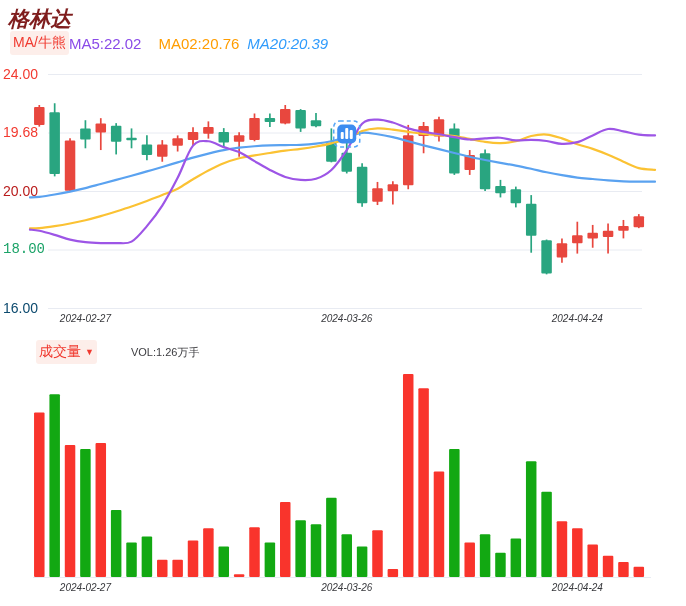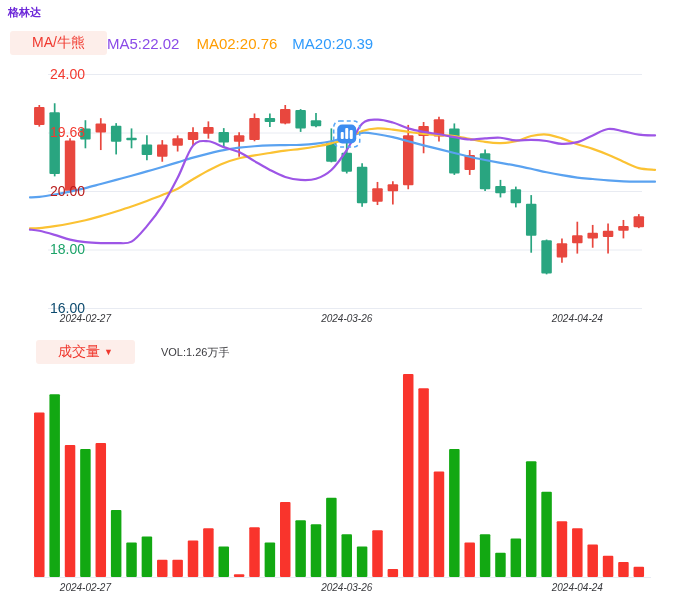--- a/index.html
+++ b/index.html
@@ -1,30 +1,30 @@
 <!DOCTYPE html>
 <html><head>
 <meta charset="utf-8">
 <style>
   html,body{margin:0;padding:0;background:#fff;}
   .stage{position:relative;width:686px;height:606px;background:#ffffff;overflow:hidden;
          font-family:"Liberation Sans","DejaVu Sans",sans-serif;}
   .header{position:absolute;left:8px;top:5px;display:flex;align-items:baseline;gap:8px;}
-  .title{font-size:11px;font-weight:bold;color:#6d28d9;}
+  .title{font-size:21px;font-weight:bold;color:#7f1d1d;font-style:italic;}
   .code{font-size:17px;color:#9aa0a6;}
   .legend{position:absolute;left:10px;top:31px;display:flex;align-items:center;font-size:15px;}
-  .badge{background:#fdeeea;color:#f0392f;font-size:14px;padding:3px 22px;border-radius:3px;
+  .badge{background:#fdeeea;color:#f0392f;font-size:14px;padding:3px 3px;border-radius:3px;
          display:inline-flex;align-items:center;}
   .badge .arrow{font-size:9px;margin-left:4px;}
   .ma5{color:#8a4be8;margin-left:0;}
   .ma10{color:#ff9d00;margin-left:17px;}
-  .ma20{color:#2f9bfc;margin-left:15px;}
-  .vol-header{position:absolute;left:36px;top:340px;display:flex;align-items:center;}
+  .ma20{color:#2f9bfc;margin-left:8px;font-style:italic;}
+  .vol-header{position:absolute;left:36px;top:340px;display:flex;align-items:center;gap:8px;}
   .vol-text{margin-left:26px;color:#3c3c40;font-size:11px;}
-  .ylab{position:absolute;left:3px;width:46px;font-size:14px;line-height:16px;margin-left:47px;}
+  .ylab{position:absolute;left:3px;width:46px;font-size:14px;line-height:16px;}
   .xlab{position:absolute;font-size:10px;color:#38393d;transform:translateX(-50%);white-space:nowrap;font-style:italic;}
   svg.chart-svg{position:absolute;left:0;top:0;}
 </style>
 </head>
 <body>
 
 <div class="stage">
 
   <div class="header">
     <span class="title">格林达</span>
@@ -180,21 +180,21 @@
         <rect x="337.24" y="124.5" width="19" height="19" rx="5" fill="#3b8cf0"></rect>
         <rect x="340.74" y="132" width="3" height="7" rx="1" fill="#ffffff"></rect>
         <rect x="345.24" y="128" width="3" height="11" rx="1" fill="#ffffff"></rect>
         <rect x="349.74" y="130" width="3" height="9" rx="1" fill="#ffffff"></rect>
       </g>
     </svg>
 
   <span class="ylab" style="top: 66px; color: rgb(242, 58, 48);">24.00</span>
   <span class="ylab" style="top: 124px; color: rgb(242, 58, 48);">19.68</span>
   <span class="ylab" style="top: 183px; color: #b91c1c;">20.00</span>
-  <span class="ylab" style="top: 241px; color: rgb(27, 163, 104);">18.00</span>
+  <span class="ylab" style="top: 241px; color: rgb(27, 163, 104); font-family: Liberation Mono, monospace;">18.00</span>
   <span class="ylab" style="top: 300px; color: #0c4a6e;">16.00</span>
 
   <span class="xlab xlab-k" style="top: 313px; left: 85.416px;">2024-02-27</span>
   <span class="xlab xlab-k" style="top: 313px; left: 346.74px;">2024-03-26</span>
   <span class="xlab xlab-k" style="top: 313px; left: 577.32px;">2024-04-24</span>
 
   <div class="vol-header">
     <span class="badge">
       <span>成交量</span>
       <span class="arrow">▼</span>

